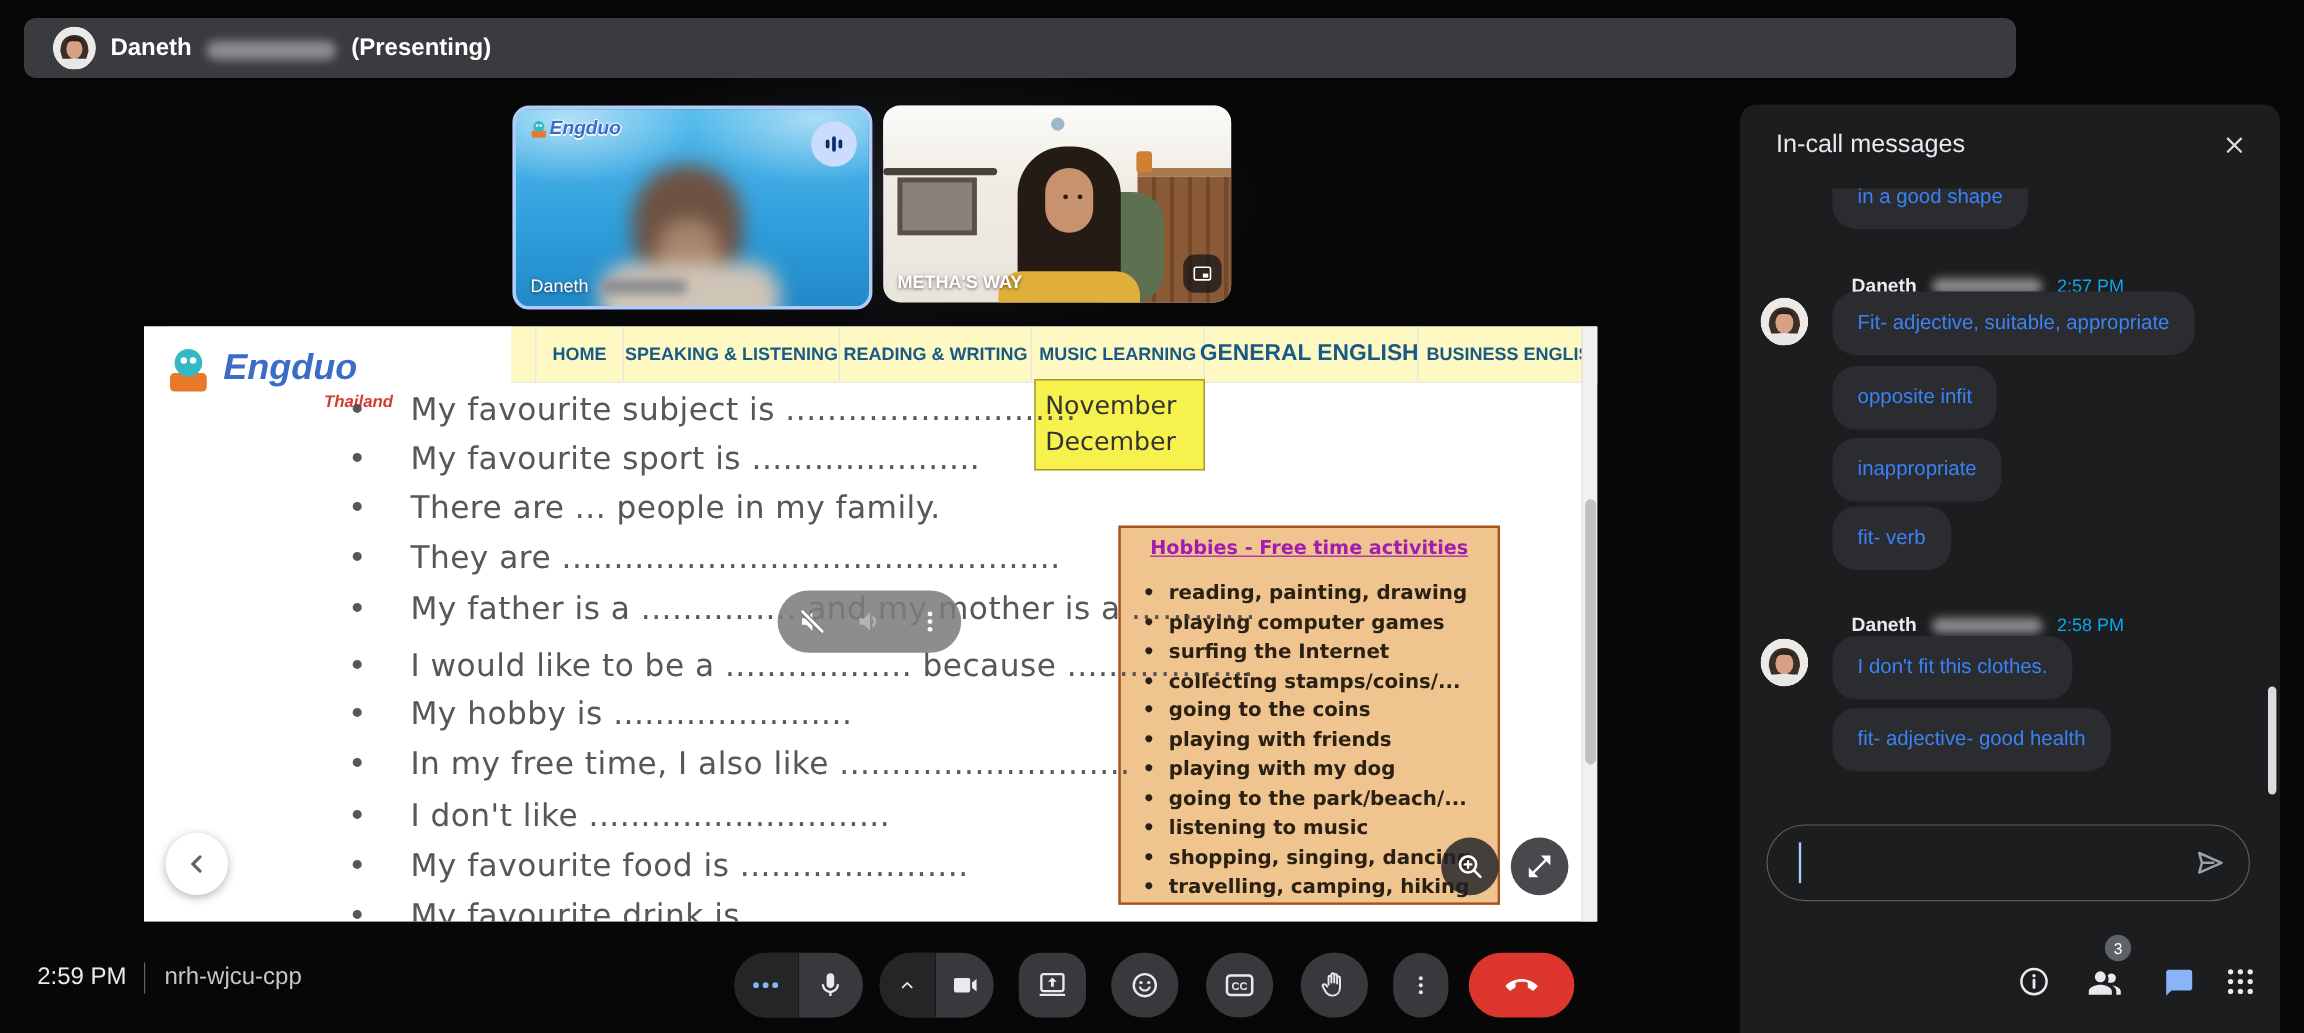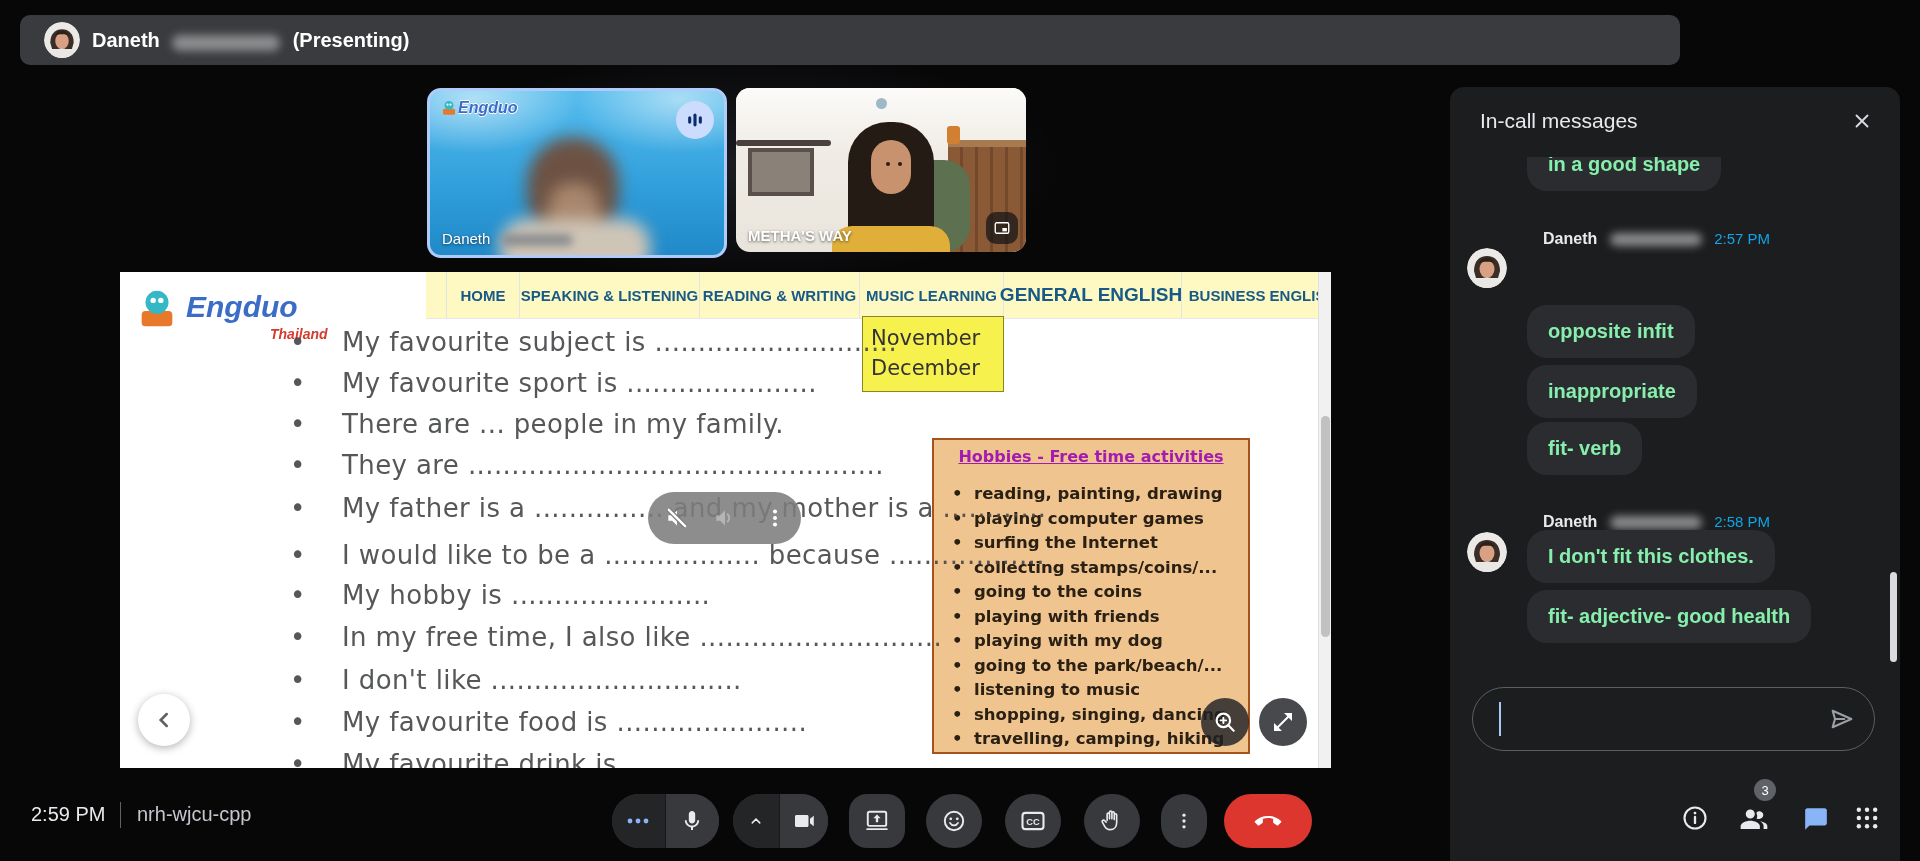--- a/index.html
+++ b/index.html
@@ -25,22 +25,22 @@
   .ws-line{position:absolute;height:34px;font-family:"DejaVu Sans",sans-serif;color:#48494b;font-size:26px;
            letter-spacing:.4px;white-space:nowrap;z-index:4;opacity:.92;}
   .ws-b{position:absolute;left:170px;}
   .ws-t{position:absolute;left:222px;}
   .hob-item{font-family:"DejaVu Sans",sans-serif;color:#2a2013;font-size:16.5px;font-weight:600;
             line-height:24.5px;white-space:nowrap;}
   .circle-btn{position:absolute;width:48px;height:48px;border-radius:50%;background:rgba(32,33,36,.82);
               display:flex;align-items:center;justify-content:center;z-index:7;}
   
   .chat{position:absolute;left:1450px;top:87px;width:450px;height:803px;background:#1c1d1f;border-radius:14px;}
-  .bubble{position:absolute;background:#2b2c2f;border-radius:20px;color:#86efac;font-size:20px;
-          line-height:52px;height:53px;padding:0 21px;white-space:nowrap;font-weight:bold;}
+  .bubble{position:absolute;background:#2b2c2f;border-radius:20px;color:#3b82f6;font-size:17px;
+          line-height:52px;height:53px;padding:0 21px;white-space:nowrap;}
   .sender{position:absolute;left:93px;height:20px;white-space:nowrap;color:#e8eaed;font-size:16px;font-weight:600;}
   .sender .time{color:#0ea5e9;font-weight:400;font-size:15px;}
   .avatar40{position:absolute;width:40px;height:40px;border-radius:50%;overflow:hidden;}
   
   .ctl{position:absolute;top:794px;height:54px;background:#37393c;border-radius:27px;
        display:flex;align-items:center;justify-content:center;}
   .seg-dark{background:#232527;display:flex;align-items:center;justify-content:center;height:54px;}
   .ftxt{color:#e8eaed;font-size:20px;}
   svg{display:block;}
 </style>
@@ -284,20 +284,21 @@
     </div>
     <div class="avatar40" style="left:17px;top:91px;">
       <svg width="40" height="40" viewBox="0 0 40 40">
         <circle cx="20" cy="20" r="20" fill="#eceae7"></circle>
         <path d="M7 23c0-10 5.5-15 13-15s13 5 13 15l-2 7H9z" fill="#3a2e27"></path>
         <ellipse cx="20" cy="21" rx="7.5" ry="9" fill="#d9a183"></ellipse>
         <path d="M12 15.5c1.2-3.8 4-5.7 8-5.7s6.8 1.9 8 5.7c-2.2-1.2-4-1.8-8-1.8s-5.8.6-8 1.8z" fill="#2c221c"></path>
         <path d="M6 40c1.2-7.6 7-10.6 14-10.6S32.8 32.4 34 40z" fill="#e9e7e4"></path>
       </svg>
     </div>
+    <div class="bubble" style="left:77px;top:86px;">Fit- adjective, suitable, appropriate</div>
     <div class="bubble" style="left:77px;top:148px;">opposite infit</div>
     <div class="bubble" style="left:77px;top:208px;">inappropriate</div>
     <div class="bubble" style="left:77px;top:265px;">fit- verb</div>
 
     <div class="sender" style="top:356px;">
       <span>Daneth</span>
       <span class="blurblob" style="width:92px;height:13px;margin:0 8px;"></span>
       <span class="time">2:58 PM</span>
     </div>
     <div class="avatar40" style="left:17px;top:375px;">

